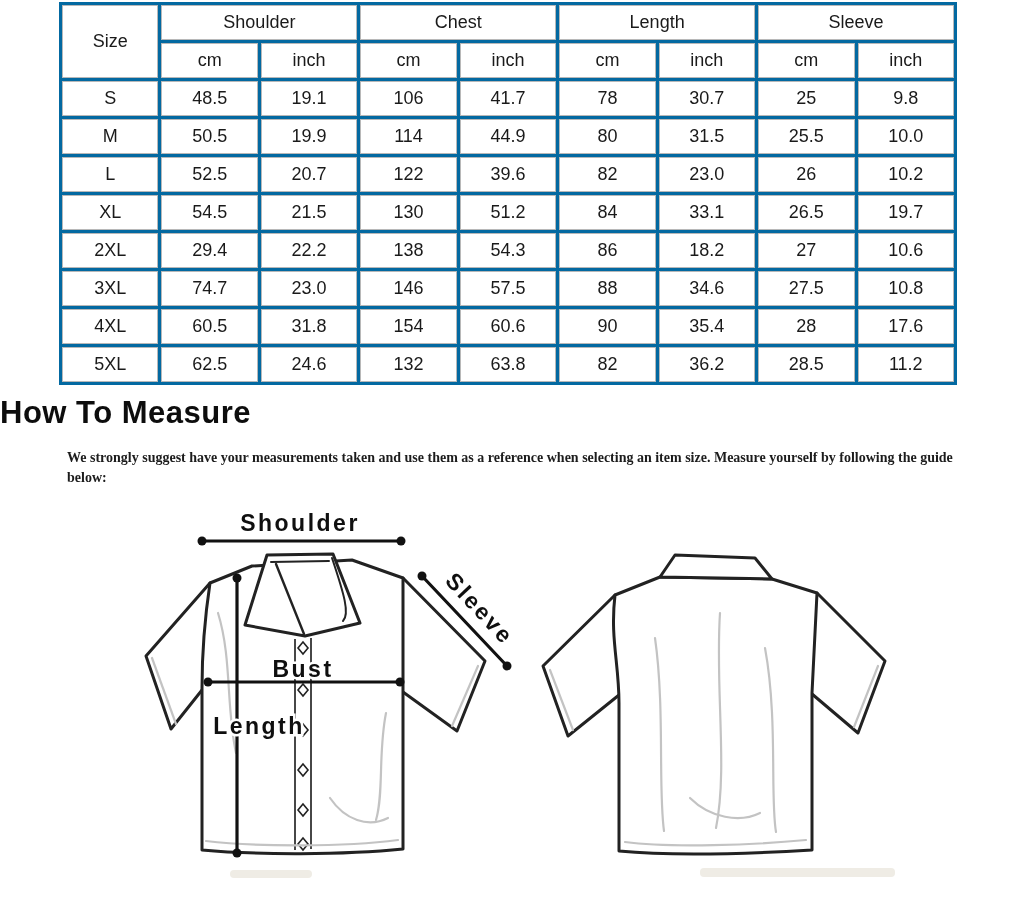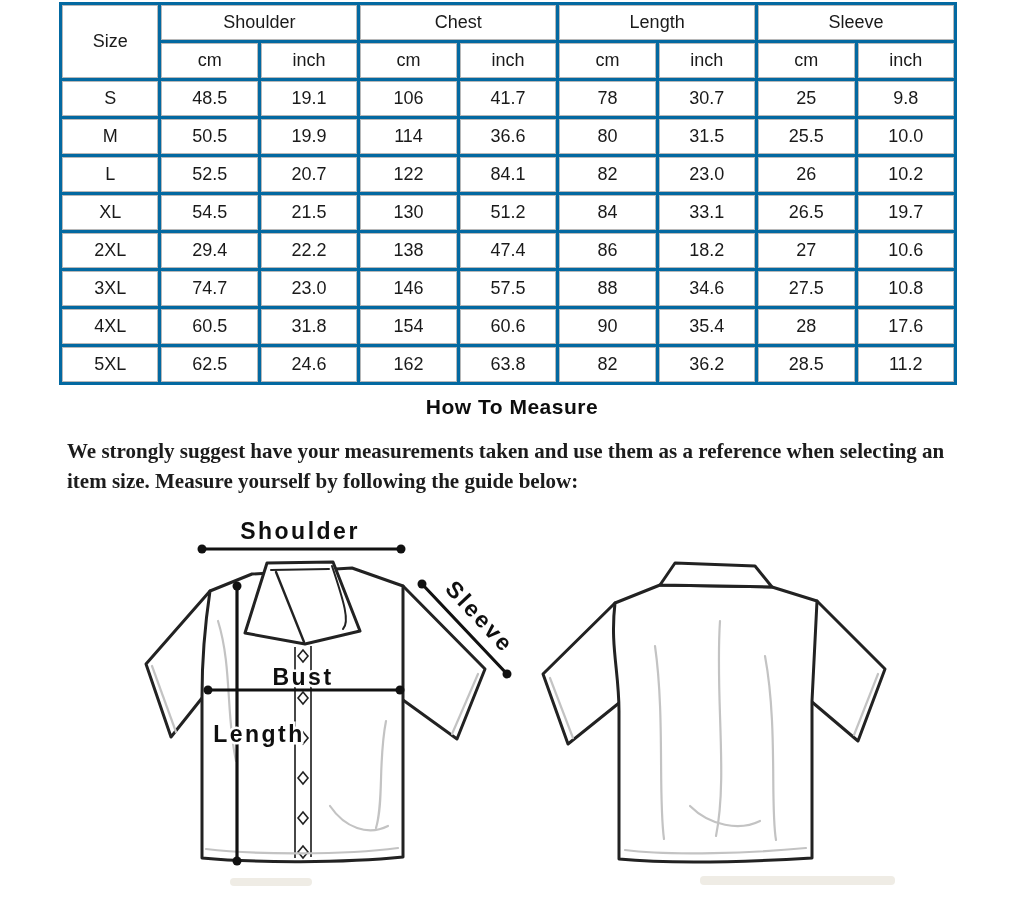--- a/index.html
+++ b/index.html
@@ -13,28 +13,28 @@
     width:898px;margin:2px 0 0 59px;
     font-size:18px;color:#1a1a1a;background:#0369a1;
   }
   table.size-table th,table.size-table td{
     border:1px solid #b8b8b8;background:#ffffff;
     text-align:center;vertical-align:middle;
     height:33px;padding:0;font-weight:400;overflow:hidden;white-space:nowrap;
   }
   
   h1.measure-heading{
-    margin:10px 0 0 0;text-align:center;
-    font-size:21px;font-weight:bold;letter-spacing:.5px;color:#0d0d0d;
+    margin:10px 0 0 0;
+    font-size:31px;font-weight:bold;letter-spacing:.5px;color:#0d0d0d;
     font-family:"Liberation Sans",sans-serif;
   }
   p.instructions{
     margin:17px 60px 0 67px;max-width:895px;
     font-family:"Liberation Serif",serif;font-weight:bold;
-    font-size:21px;line-height:1.45;color:#1c1c1c;
+    font-size:14px;line-height:1.45;color:#1c1c1c;
   }
   
   .figures{position:relative;height:385px;margin-top:9px;}
   svg.front-shirt{position:absolute;left:140px;top:0;}
   svg.back-shirt{position:absolute;left:540px;top:0;}
   .shadow-strip{position:absolute;background:#efece5;border-radius:4px;}
   .shadow-strip.front{left:230px;top:372px;width:82px;height:8px;}
   .shadow-strip.back{left:700px;top:370px;width:195px;height:9px;}
   svg text.measure-label{
     font-family:"Liberation Sans",sans-serif;font-weight:bold;font-size:23px;
@@ -76,32 +76,32 @@
           <td>78</td>
           <td>30.7</td>
           <td>25</td>
           <td>9.8</td>
         </tr>
         <tr>
           <td>M</td>
           <td>50.5</td>
           <td>19.9</td>
           <td>114</td>
-          <td>36.6</td>
+          <td>44.9</td>
           <td>80</td>
           <td>31.5</td>
           <td>25.5</td>
           <td>10.0</td>
         </tr>
         <tr>
           <td>L</td>
           <td>52.5</td>
           <td>20.7</td>
           <td>122</td>
-          <td>84.1</td>
+          <td>39.6</td>
           <td>82</td>
           <td>23.0</td>
           <td>26</td>
           <td>10.2</td>
         </tr>
         <tr>
           <td>XL</td>
           <td>54.5</td>
           <td>21.5</td>
           <td>130</td>
@@ -109,21 +109,21 @@
           <td>84</td>
           <td>33.1</td>
           <td>26.5</td>
           <td>19.7</td>
         </tr>
         <tr>
           <td>2XL</td>
           <td>29.4</td>
           <td>22.2</td>
           <td>138</td>
-          <td>47.4</td>
+          <td>54.3</td>
           <td>86</td>
           <td>18.2</td>
           <td>27</td>
           <td>10.6</td>
         </tr>
         <tr>
           <td>3XL</td>
           <td>74.7</td>
           <td>23.0</td>
           <td>146</td>
@@ -141,21 +141,21 @@
           <td>60.6</td>
           <td>90</td>
           <td>35.4</td>
           <td>28</td>
           <td>17.6</td>
         </tr>
         <tr>
           <td>5XL</td>
           <td>62.5</td>
           <td>24.6</td>
-          <td>162</td>
+          <td>132</td>
           <td>63.8</td>
           <td>82</td>
           <td>36.2</td>
           <td>28.5</td>
           <td>11.2</td>
         </tr>
       </tbody>
   </table>
 
   <h1 class="measure-heading">How To Measure</h1>

